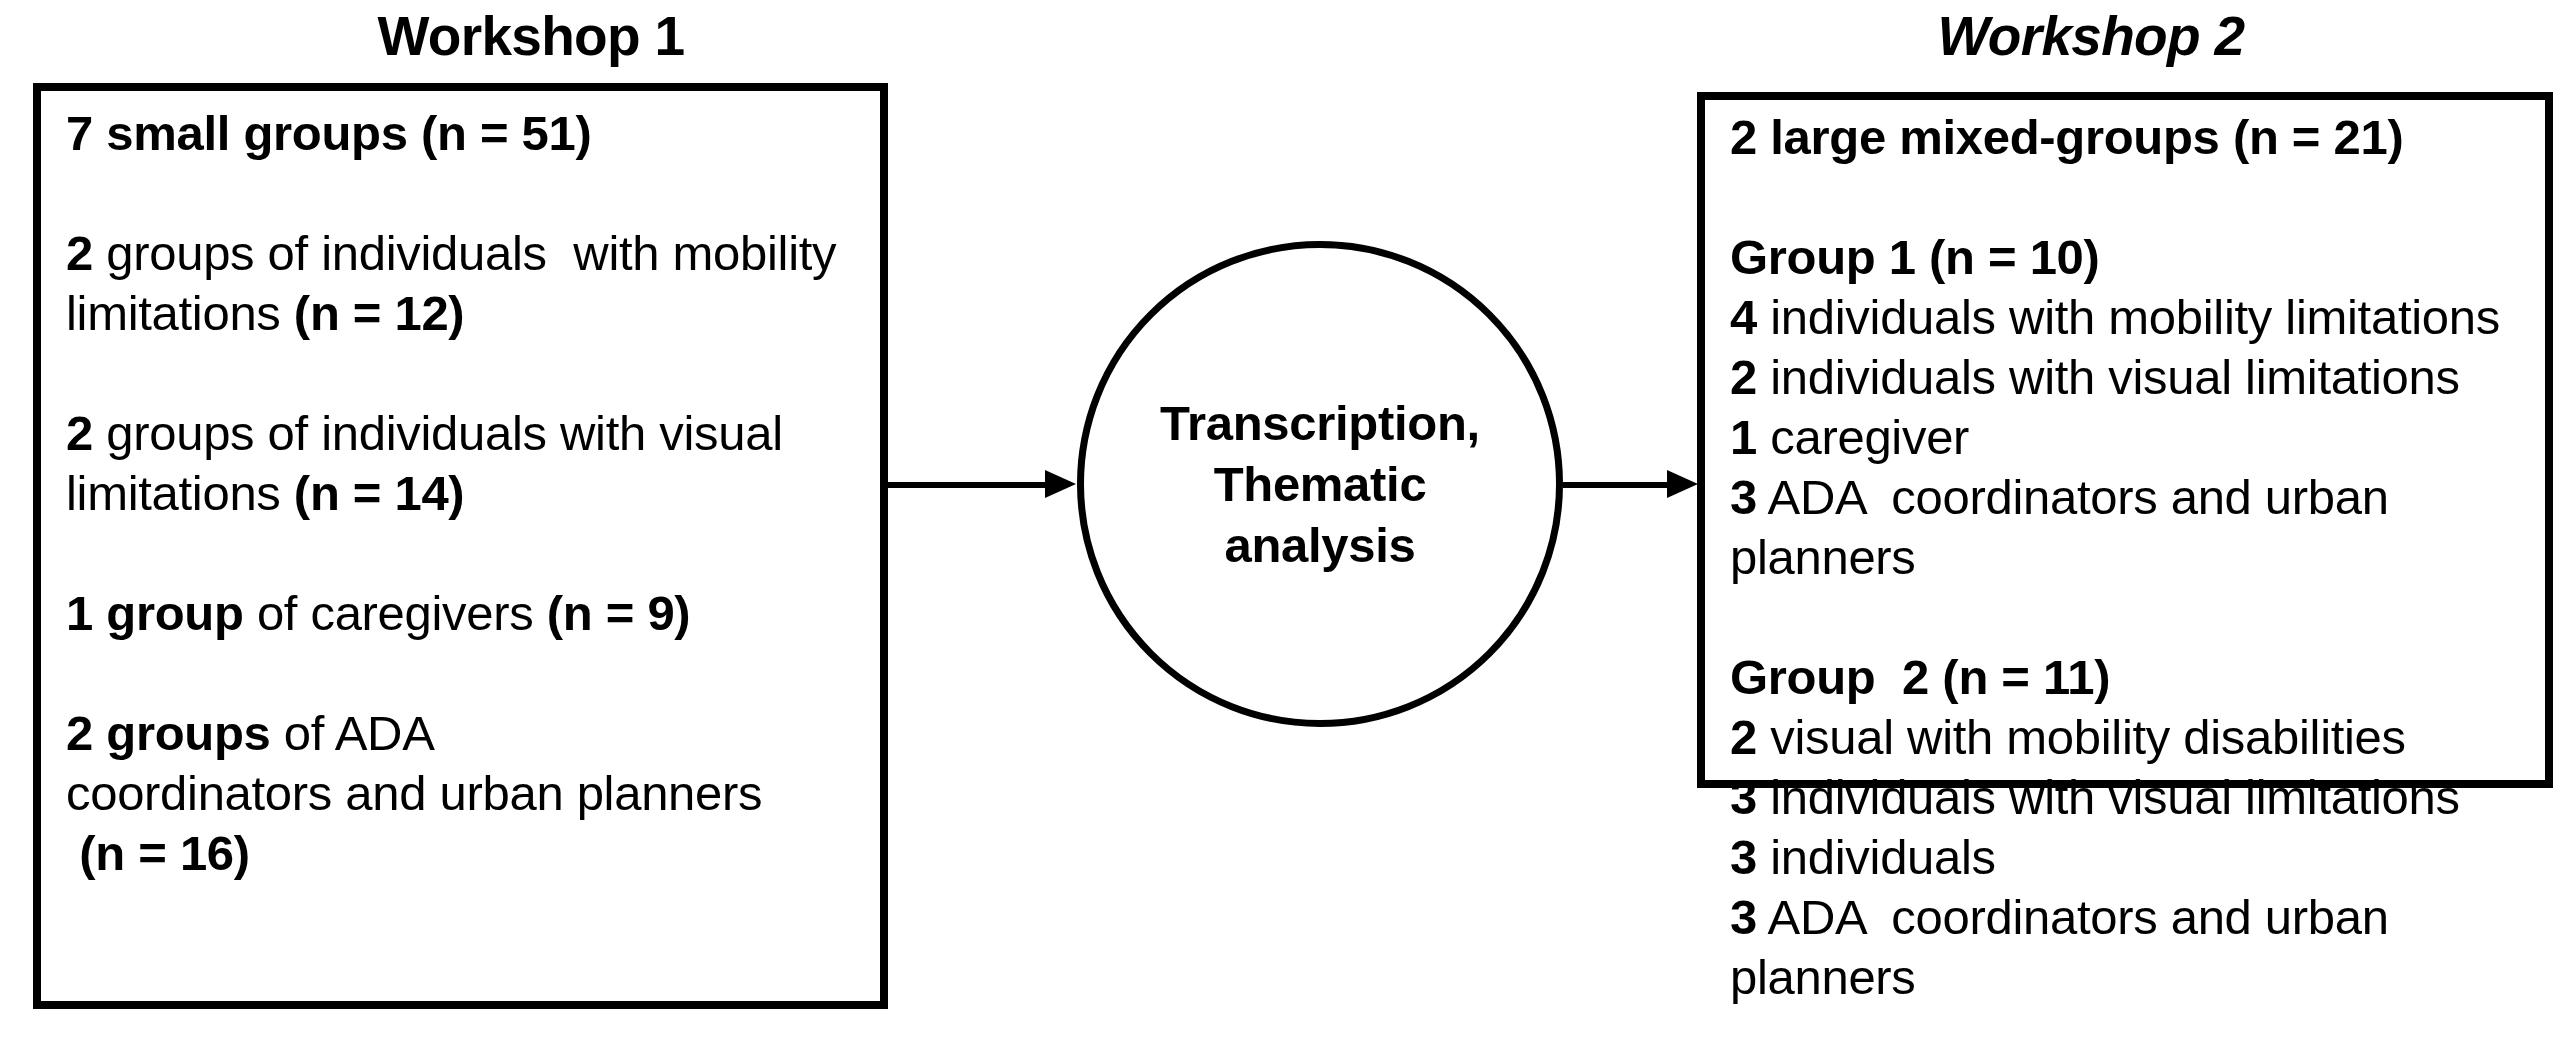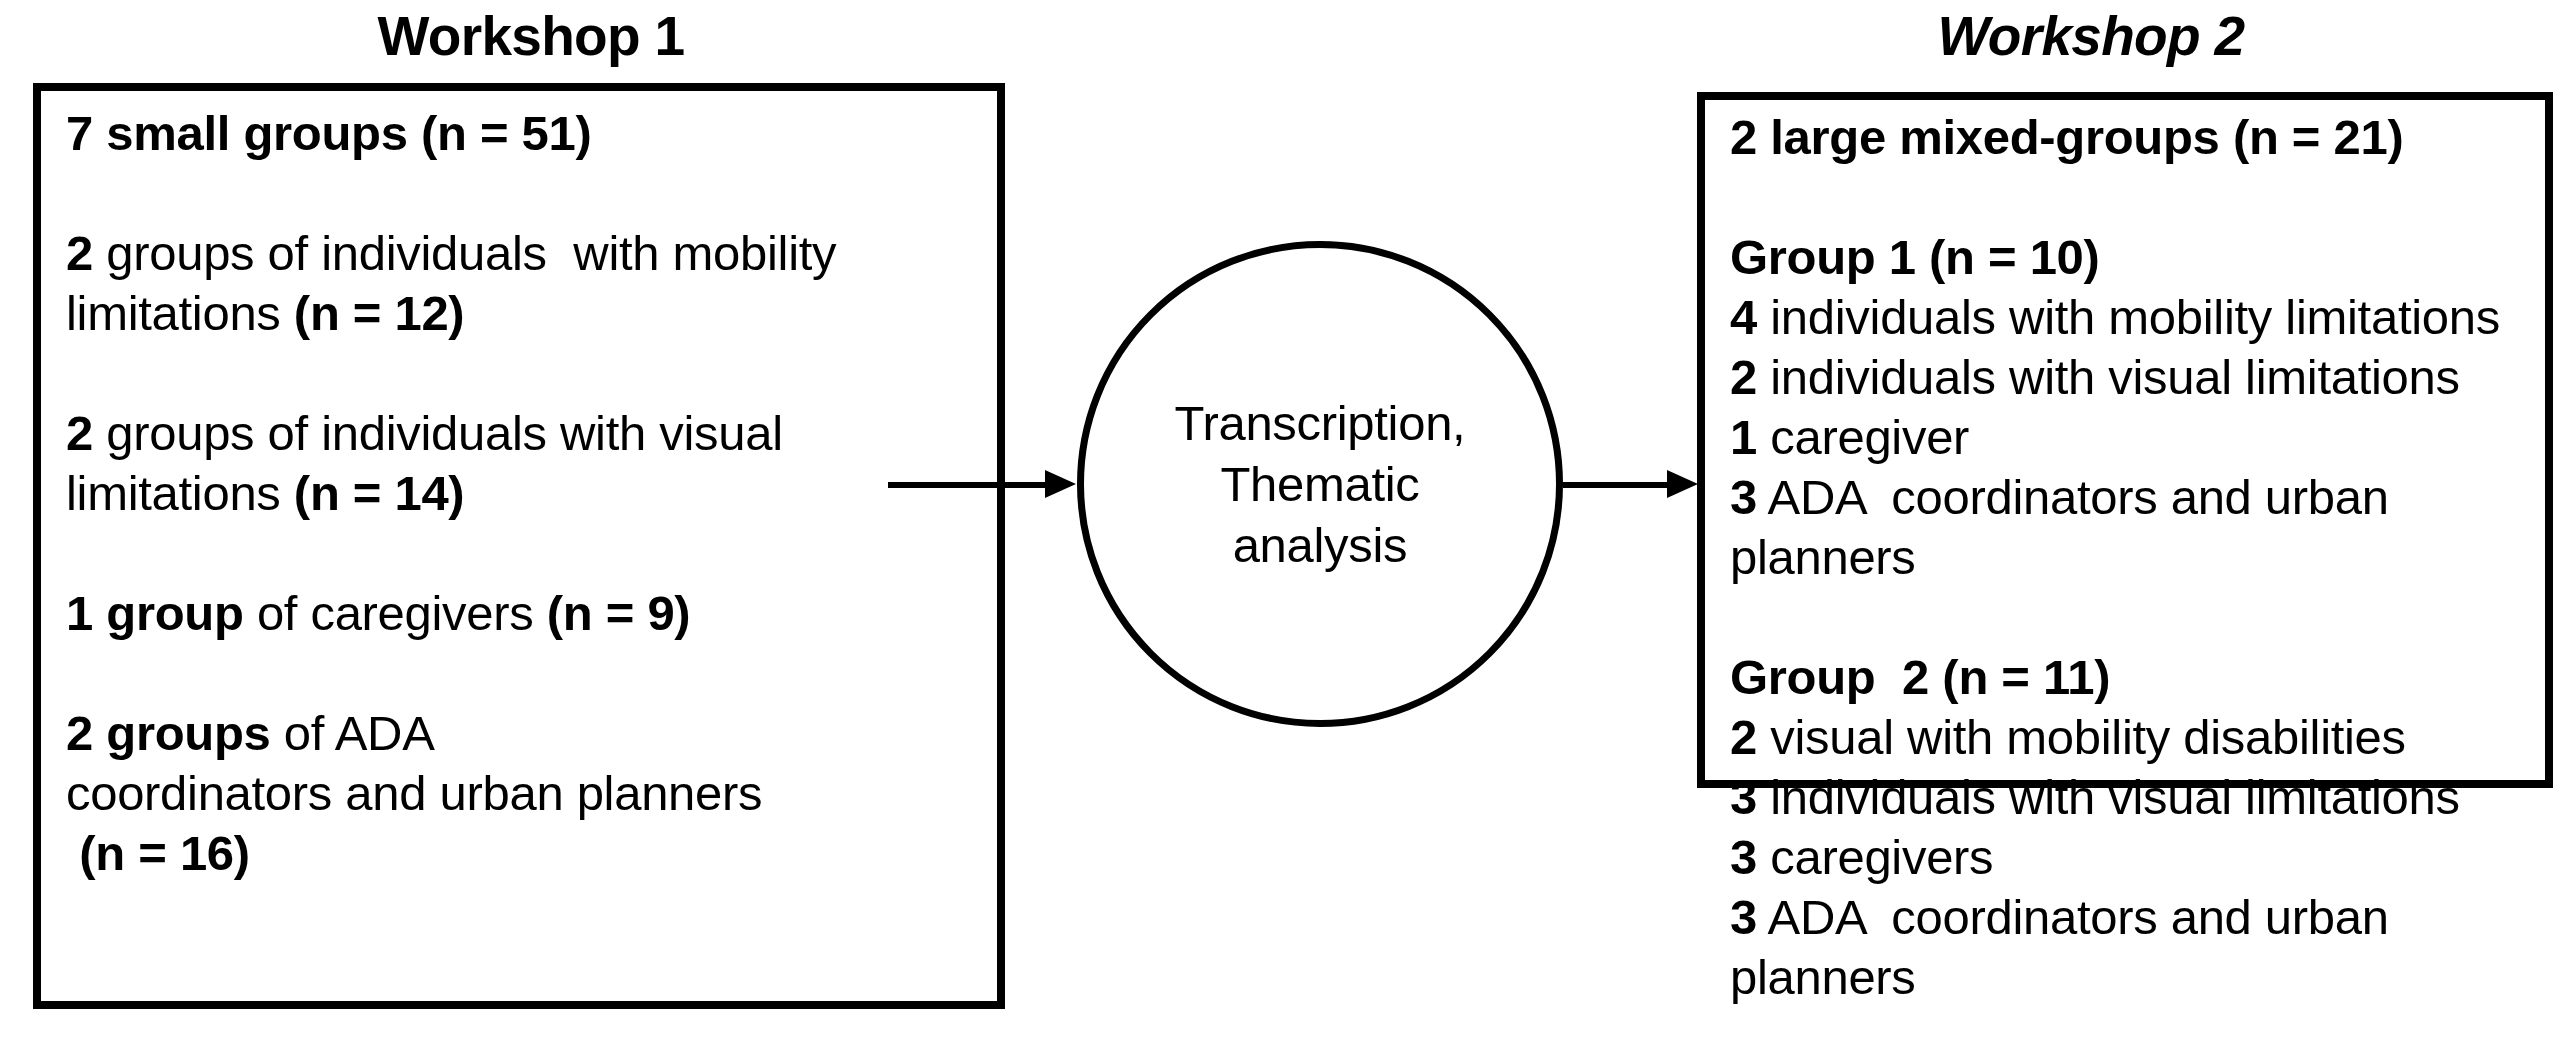--- a/index.html
+++ b/index.html
@@ -3,31 +3,31 @@
 <meta charset="utf-8">
 <style>
   html,body{margin:0;padding:0;background:#ffffff;}
   .canvas{position:relative;width:2576px;height:1049px;background:#ffffff;
           font-family:"Liberation Sans",sans-serif;color:#000;overflow:hidden;border-radius:30px;}
   .title{position:absolute;top:9.3px;width:600px;font-size:55px;font-weight:700;
          line-height:55px;text-align:center;letter-spacing:-0.7px;white-space:pre;}
   .title-w1{left:231px;}   
   .title-w2{left:1791px;font-style:italic;}  
   .box{position:absolute;border:8.7px solid #000;background:#fff;box-sizing:border-box;}
-  .box-w1{left:33px;top:83px;width:972px;height:926px;padding:12px 12px 0 25px;}
+  .box-w1{left:33px;top:83px;width:855px;height:926px;padding:12px 12px 0 25px;}
   .box-w2{left:1697px;top:92px;width:856px;height:696px;padding:6.7px 12px 0 25px;}
   .para{margin:0 0 60px 0;}
   .para:last-child{margin-bottom:0;}
   .line{font-size:49px;line-height:60px;height:60px;white-space:pre;letter-spacing:-0.3px;}
   .b{font-weight:700;}
   .r{font-weight:400;}
   .circle{position:absolute;left:1077px;top:241px;width:486px;height:486px;
           border:7.3px solid #000;border-radius:50%;box-sizing:border-box;background:#fff;
           display:flex;align-items:center;justify-content:center;}
-  .circle-text{text-align:center;}
+  .circle-text{text-align:center;font-weight:bold;}
   .circle-line{font-size:49px;line-height:61px;white-space:pre;letter-spacing:-0.3px;}
   .arrow-line{position:absolute;height:6px;background:#000;}
   .arrow-line-1{left:888px;top:482px;width:160px;}
   .arrow-line-2{left:1563px;top:482px;width:107px;}
   .arrow-head{position:absolute;width:0;height:0;
               border-top:14px solid transparent;border-bottom:14px solid transparent;
               border-left:31px solid #000;}
   .arrow-head-1{left:1045px;top:470px;}
   .arrow-head-2{left:1667px;top:470px;}
 </style>
@@ -84,20 +84,20 @@
       <div class="line"><span class="b">4</span><span class="r"> individuals with mobility limitations</span></div>
       <div class="line"><span class="b">2</span><span class="r"> individuals with visual limitations</span></div>
       <div class="line"><span class="b">1</span><span class="r"> caregiver</span></div>
       <div class="line"><span class="b">3</span><span class="r"> ADA  coordinators and urban</span></div>
       <div class="line"><span class="r">planners</span></div>
     </div>
     <div class="para">
       <div class="line"><span class="b">Group  2 (n = 11)</span></div>
       <div class="line"><span class="b">2</span><span class="r"> visual with mobility disabilities</span></div>
       <div class="line"><span class="b">3</span><span class="r"> individuals with visual limitations</span></div>
-      <div class="line"><span class="b">3</span><span class="r"> caregivers</span></div>
+      <div class="line"><span class="b">3</span><span class="r"> individuals</span></div>
       <div class="line"><span class="b">3</span><span class="r"> ADA  coordinators and urban</span></div>
       <div class="line"><span class="r">planners</span></div>
     </div>
   </div>
 
 </div>
 
 
 </body></html>

